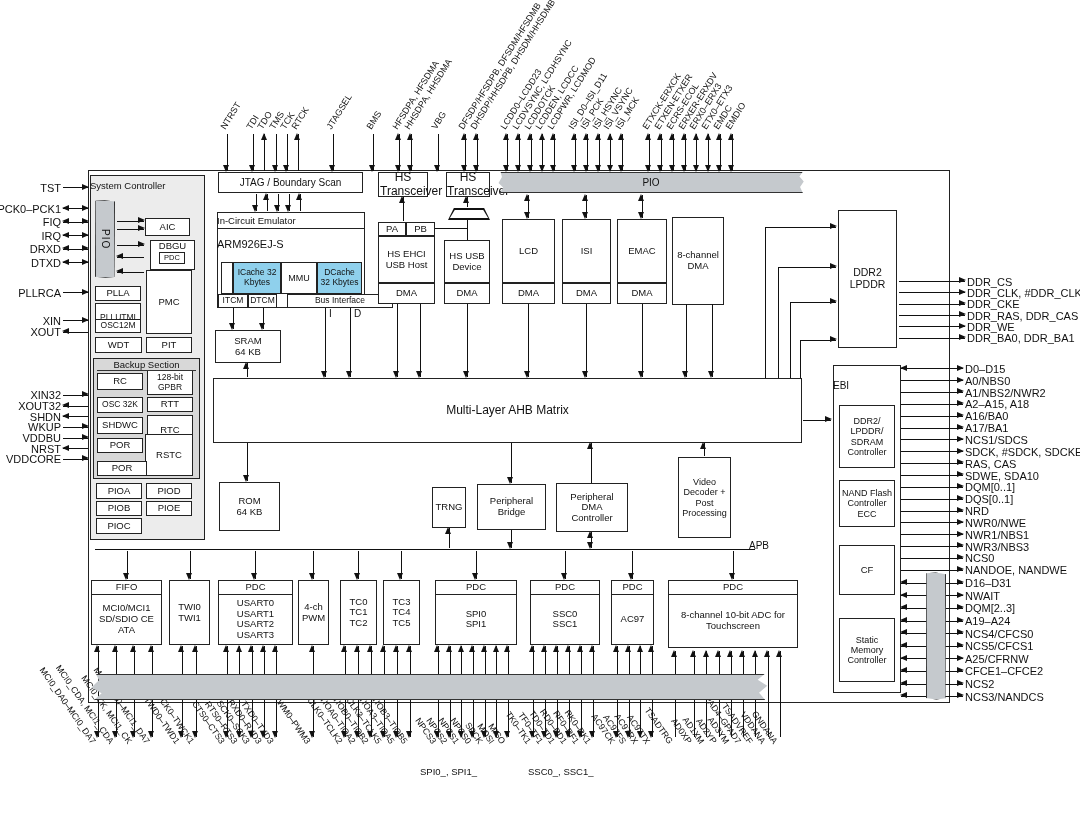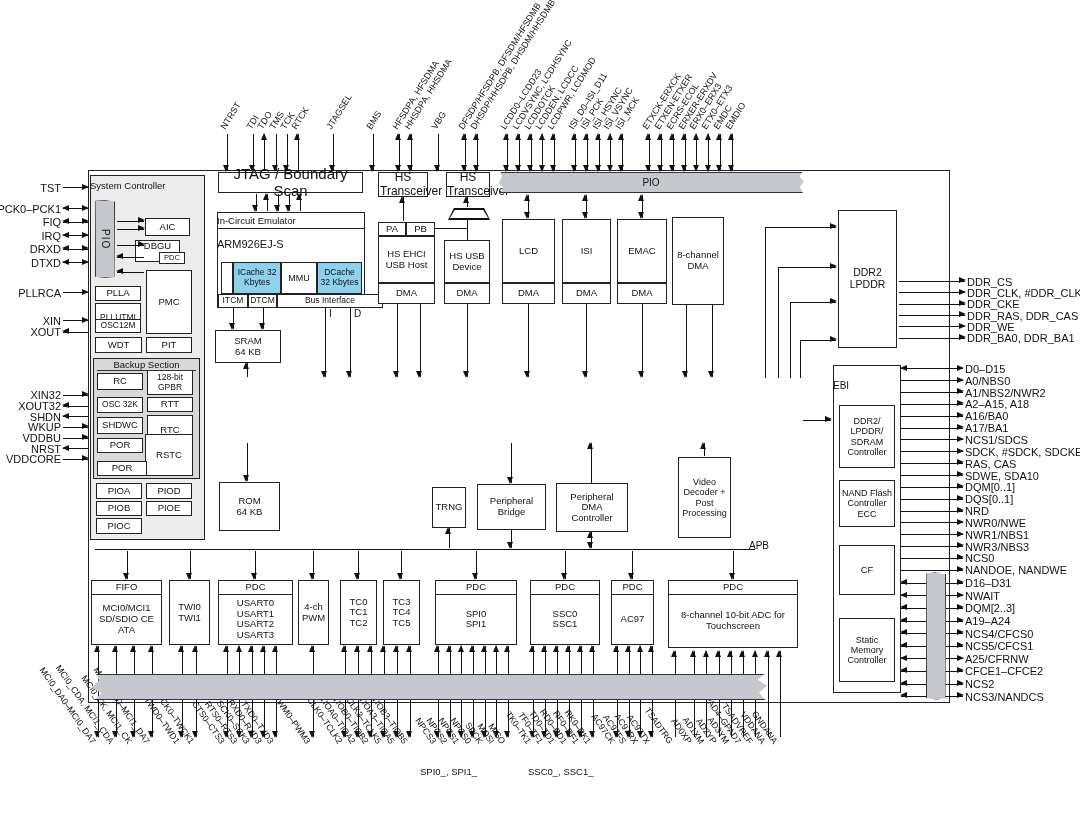--- a/index.html
+++ b/index.html
@@ -51,21 +51,21 @@
 <body>
 
 <div id="stage">
 
   <div class="box" style="left:88px;top:170px;width:862px;height:533px;border-width:1.6px;z-index:0"></div>
 
   <div class="box gray" style="left:90px;top:175px;width:115px;height:365px"></div>
   <div class="tx" style="left:90px;top:180px;width:115px">System Controller</div>
   <div class="bar clip-v vtext" style="left:95px;top:200px;width:20px;height:78px">PIO</div>
   <div class="box" style="left:145px;top:218px;width:45px;height:18px">AIC</div>
-  <div class="box" style="left:135px;top:240px;width:45px;height:22px;align-items:flex-start">DBGU</div>
+  <div class="box" style="left:150px;top:240px;width:45px;height:30px;align-items:flex-start">DBGU</div>
   <div class="box" style="left:159px;top:252px;width:26px;height:12px;font-size:7.5px">PDC</div>
   <div class="box" style="left:146px;top:270px;width:46px;height:64px">PMC</div>
   <div class="box" style="left:95px;top:286px;width:46px;height:15px">PLLA</div>
   <div class="box f85" style="left:95px;top:303px;width:46px;height:30px">PLLUTMI</div>
   <div class="box f85" style="left:95px;top:319px;width:46px;height:14px">OSC12M</div>
   <div class="box" style="left:95px;top:337px;width:47px;height:16px">WDT</div>
   <div class="box" style="left:146px;top:337px;width:46px;height:16px">PIT</div>
   <div class="box dark" style="left:93px;top:358px;width:107px;height:121px"></div>
   <div class="bk-title" style="left:97px;top:359px;width:99px">Backup Section</div>
   <div class="box" style="left:97px;top:373px;width:46px;height:17px">RC</div>
@@ -78,35 +78,35 @@
   <div class="box" style="left:147px;top:415px;width:46px;height:30px">RTC</div>
   <div class="box" style="left:97px;top:438px;width:46px;height:15px">POR</div>
   <div class="box" style="left:145px;top:434px;width:48px;height:42px">RSTC</div>
   <div class="box" style="left:97px;top:461px;width:50px;height:15px">POR</div>
   <div class="box" style="left:96px;top:483px;width:46px;height:16px">PIOA</div>
   <div class="box" style="left:146px;top:483px;width:46px;height:16px">PIOD</div>
   <div class="box" style="left:96px;top:501px;width:46px;height:15px">PIOB</div>
   <div class="box" style="left:146px;top:501px;width:46px;height:15px">PIOE</div>
   <div class="box" style="left:96px;top:518px;width:46px;height:16px">PIOC</div>
 
-  <div class="box" style="left:218px;top:172px;width:145px;height:21px;font-size:15px">JTAG / Boundary Scan</div>
+  <div class="box" style="left:218px;top:172px;width:145px;height:21px;font-size:10px">JTAG / Boundary Scan</div>
   <div class="box" style="left:217px;top:212px;width:148px;height:96px"></div>
   <div class="tx" style="left:217px;top:215px;width:148px;border-bottom:1.4px solid #222;padding-bottom:2px">In-Circuit Emulator</div>
   <div class="tx f105" style="left:217px;top:238px;width:148px;font-size:11px">ARM926EJ-S</div>
   <div class="box" style="left:221px;top:262px;width:12px;height:32px"></div>
   <div class="box blue f85" style="left:233px;top:262px;width:48px;height:32px">
       <span style="max-width:40px">ICache 32 Kbytes</span>
     </div>
   <div class="box f9" style="left:281px;top:262px;width:36px;height:32px">MMU</div>
   <div class="box blue f85" style="left:317px;top:262px;width:45px;height:32px">
       <span style="max-width:40px">DCache 32 Kbytes</span>
     </div>
   <div class="box f85" style="left:218px;top:294px;width:30px;height:14px">ITCM</div>
   <div class="box f85" style="left:248px;top:294px;width:29px;height:14px">DTCM</div>
-  <div class="box f85" style="left:277px;top:294px;width:106px;height:14px">Bus Interface</div>
+  <div class="box f85" style="left:287px;top:294px;width:106px;height:14px">Bus Interface</div>
   <div class="box" style="left:215px;top:330px;width:66px;height:33px">
       <span style="max-width:36px">SRAM 64 KB</span>
     </div>
 
   <div class="box f8" style="left:378px;top:172px;width:50px;height:25px">
       <span style="max-width:46px">HS Transceiver</span>
     </div>
   <div class="box f8" style="left:446px;top:172px;width:44px;height:25px">
       <span style="max-width:42px">HS Transceiver</span>
     </div>
@@ -132,20 +132,21 @@
   <div class="box" style="left:562px;top:283px;width:49px;height:21px">DMA</div>
   <div class="box" style="left:617px;top:219px;width:50px;height:64px">EMAC</div>
   <div class="box" style="left:617px;top:283px;width:50px;height:21px">DMA</div>
   <div class="box" style="left:672px;top:217px;width:52px;height:88px">
       <span style="max-width:46px">8-channel DMA</span>
     </div>
 
   <div class="box f105" style="left:838px;top:210px;width:59px;height:138px">
       <span style="max-width:44px">DDR2 LPDDR</span>
     </div>
+  <div class="box f12" style="left:213px;top:378px;width:589px;height:65px">Multi-Layer AHB Matrix</div>
 
   <div class="box" style="left:219px;top:482px;width:61px;height:49px">
       <span style="max-width:34px">ROM 64 KB</span>
     </div>
   <div class="box" style="left:432px;top:487px;width:34px;height:41px">TRNG</div>
   <div class="box" style="left:477px;top:484px;width:69px;height:46px">
       <span style="max-width:52px">Peripheral Bridge</span>
     </div>
   <div class="box" style="left:556px;top:483px;width:72px;height:49px">
       <span style="max-width:56px">Peripheral DMA Controller</span>

